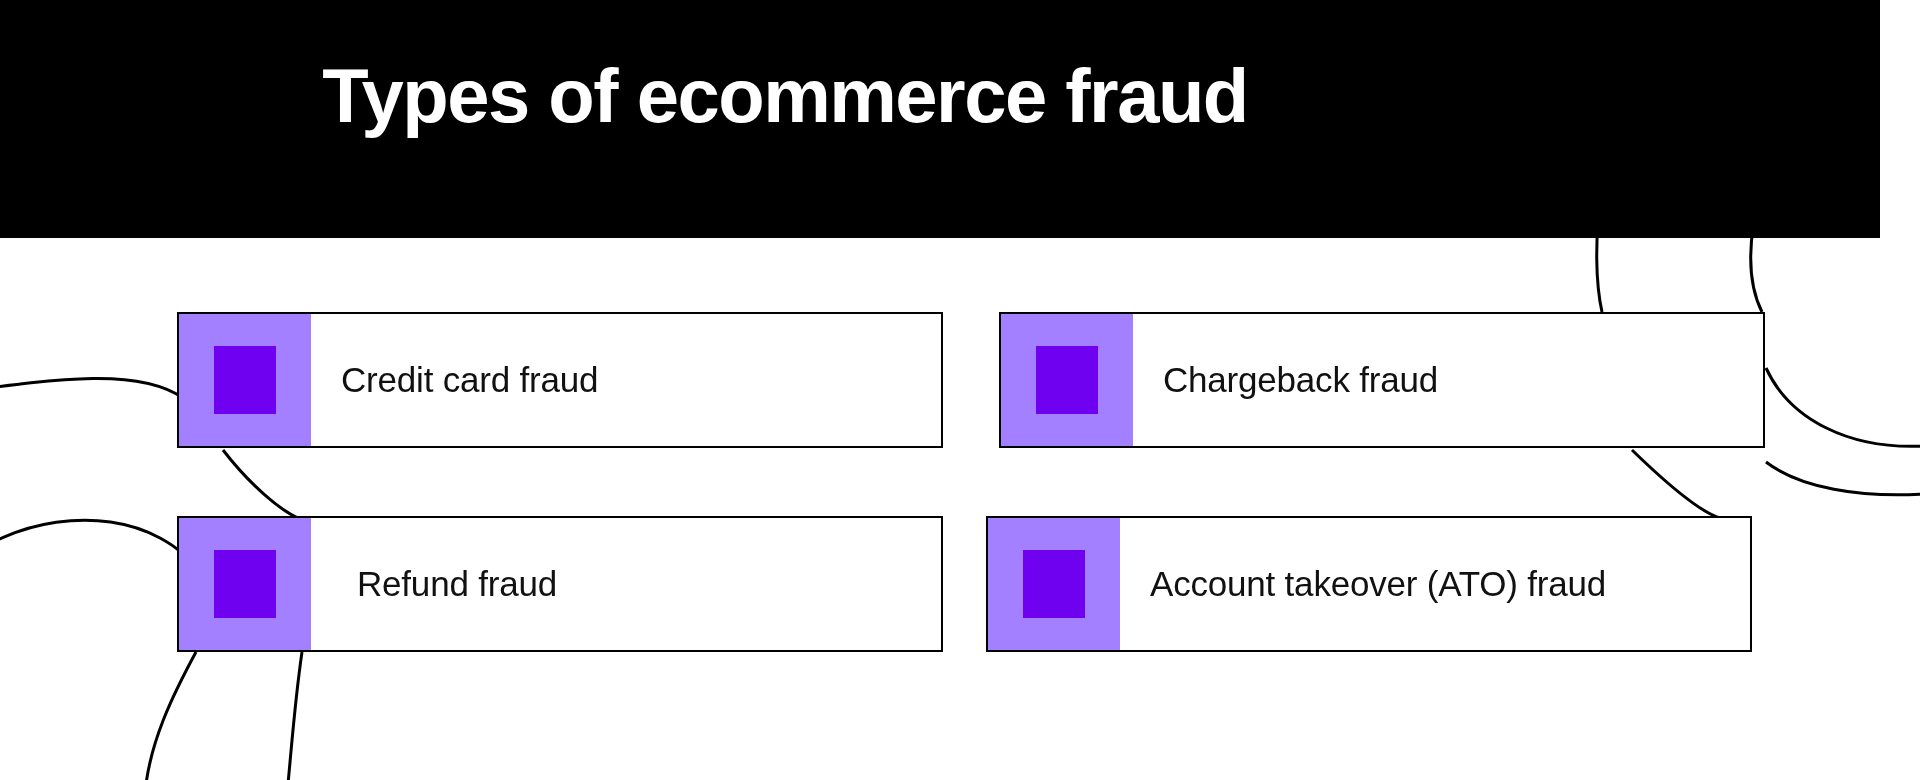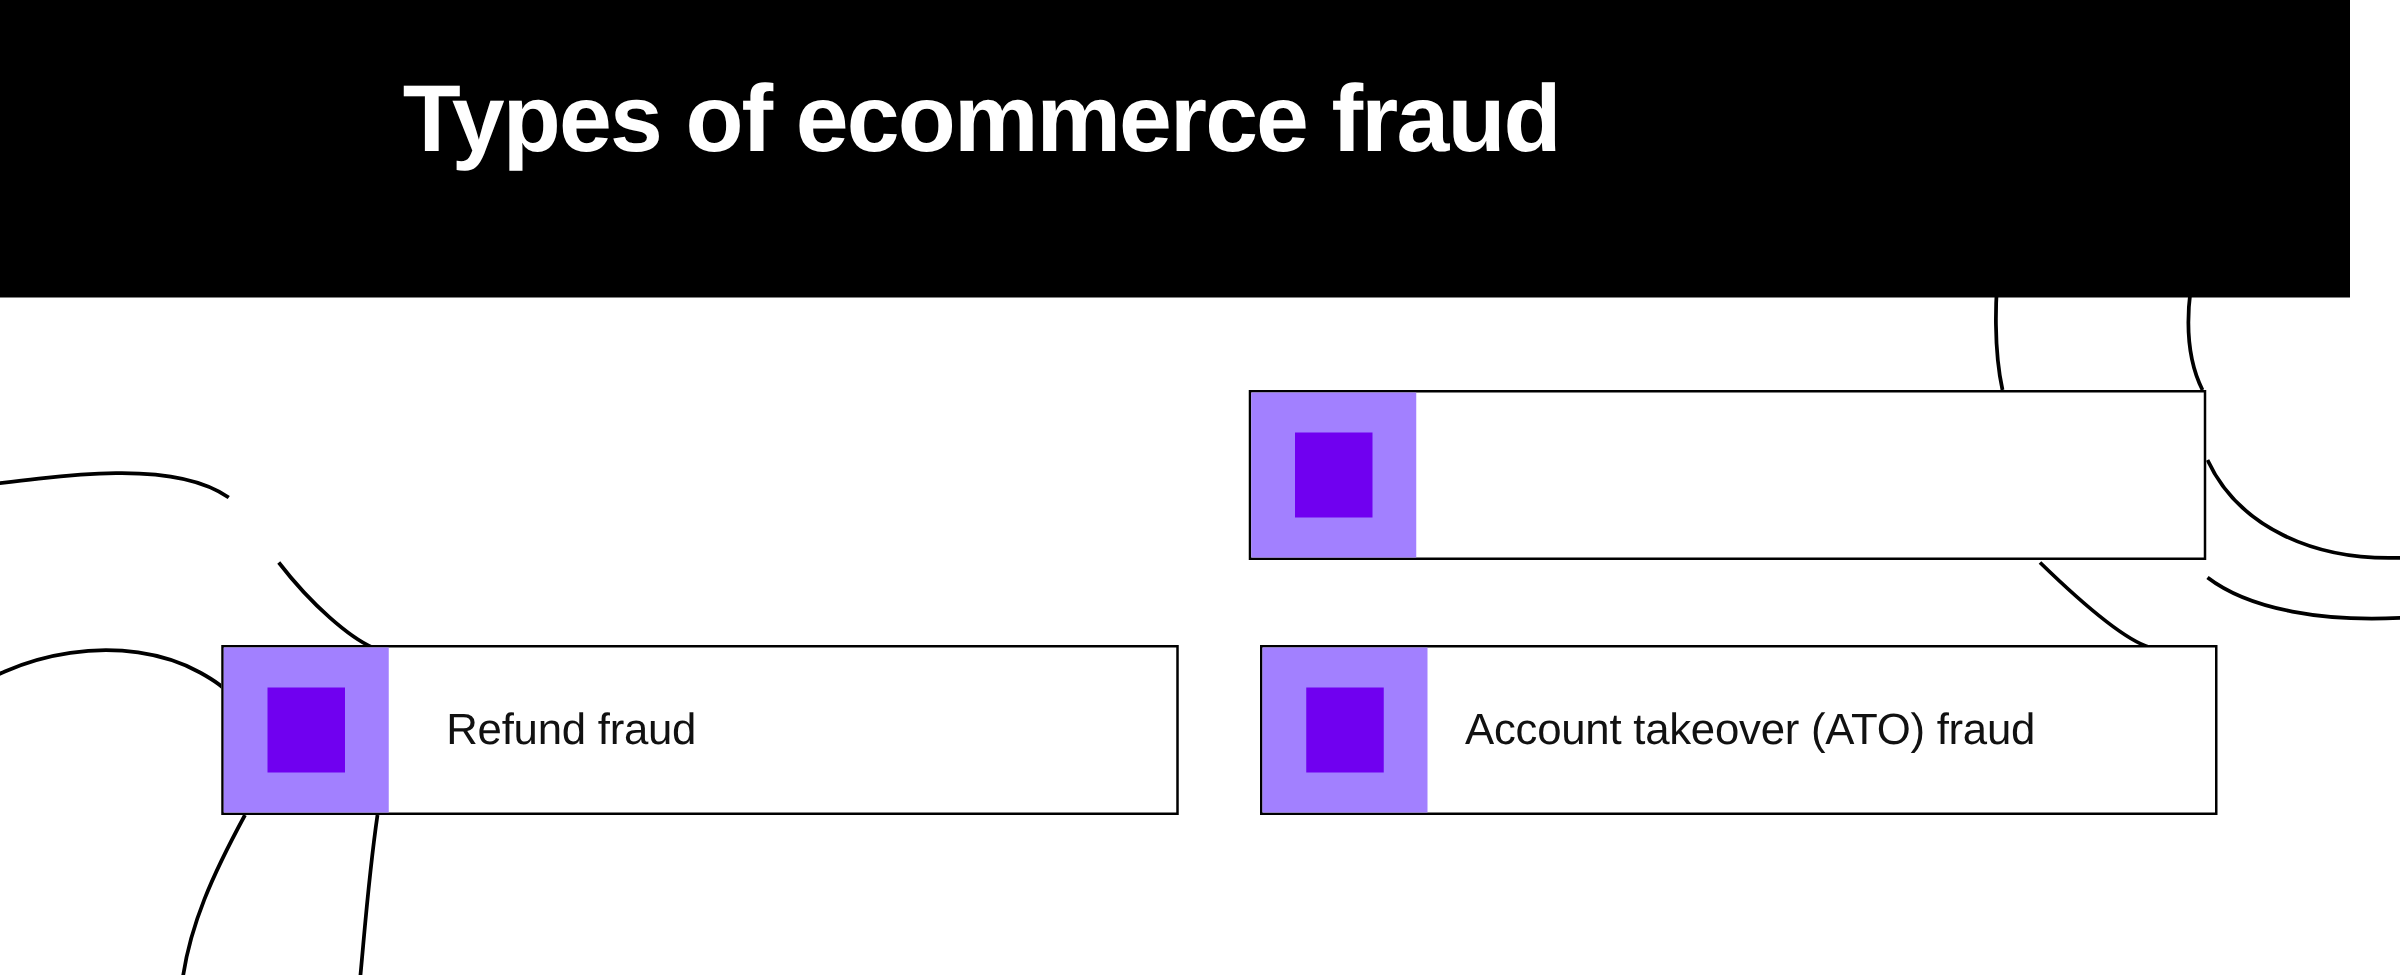--- a/index.html
+++ b/index.html
@@ -70,21 +70,21 @@
     display: flex;
     align-items: stretch;
     z-index: 3;
   }
   .card-l { width: 766px; height: 136px; }
   .card-r { width: 766px; height: 136px; }
 
   .card-1 { left: 177px;  top: 312px; }
   .card-2 { left: 177px;  top: 516px; gap: 16px; }
   .card-3 { left: 999px;  top: 312px; }
-  .card-4 { left: 1008px;  top: 516px; }
+  .card-4 { left: 986px;  top: 516px; }
 
   .card-icon-block {
     flex: 0 0 auto;
     width: 132px;
     height: 100%;
     background: #a280ff;
     display: flex;
     align-items: center;
     justify-content: center;
   }
@@ -132,32 +132,39 @@
       <path d="M 1632 450 C 1668 485 1700 512 1720 518"></path>
 
       <path d="M 1766 462 C 1800 488 1860 498 1925 494"></path>
     </g>
   </svg>
 
   <div class="header-band">
     <div class="header-title">Types of ecommerce fraud</div>
   </div>
 
+  <div class="card card-l card-1">
+    <div class="card-icon-block">
+      <div class="card-icon-glyph"></div>
+    </div>
+    <div class="card-label">Credit card fraud</div>
+  </div>
 
   <div class="card card-l card-2">
     <div class="card-icon-block">
       <div class="card-icon-glyph"></div>
     </div>
     <div class="card-label">Refund fraud</div>
   </div>
 
   <div class="card card-r card-3">
     <div class="card-icon-block">
       <div class="card-icon-glyph"></div>
     </div>
+    <div class="card-label">Chargeback fraud</div>
   </div>
 
   <div class="card card-r card-4">
     <div class="card-icon-block">
       <div class="card-icon-glyph"></div>
     </div>
     <div class="card-label">Account takeover (ATO) fraud</div>
   </div>
 
 </div>

